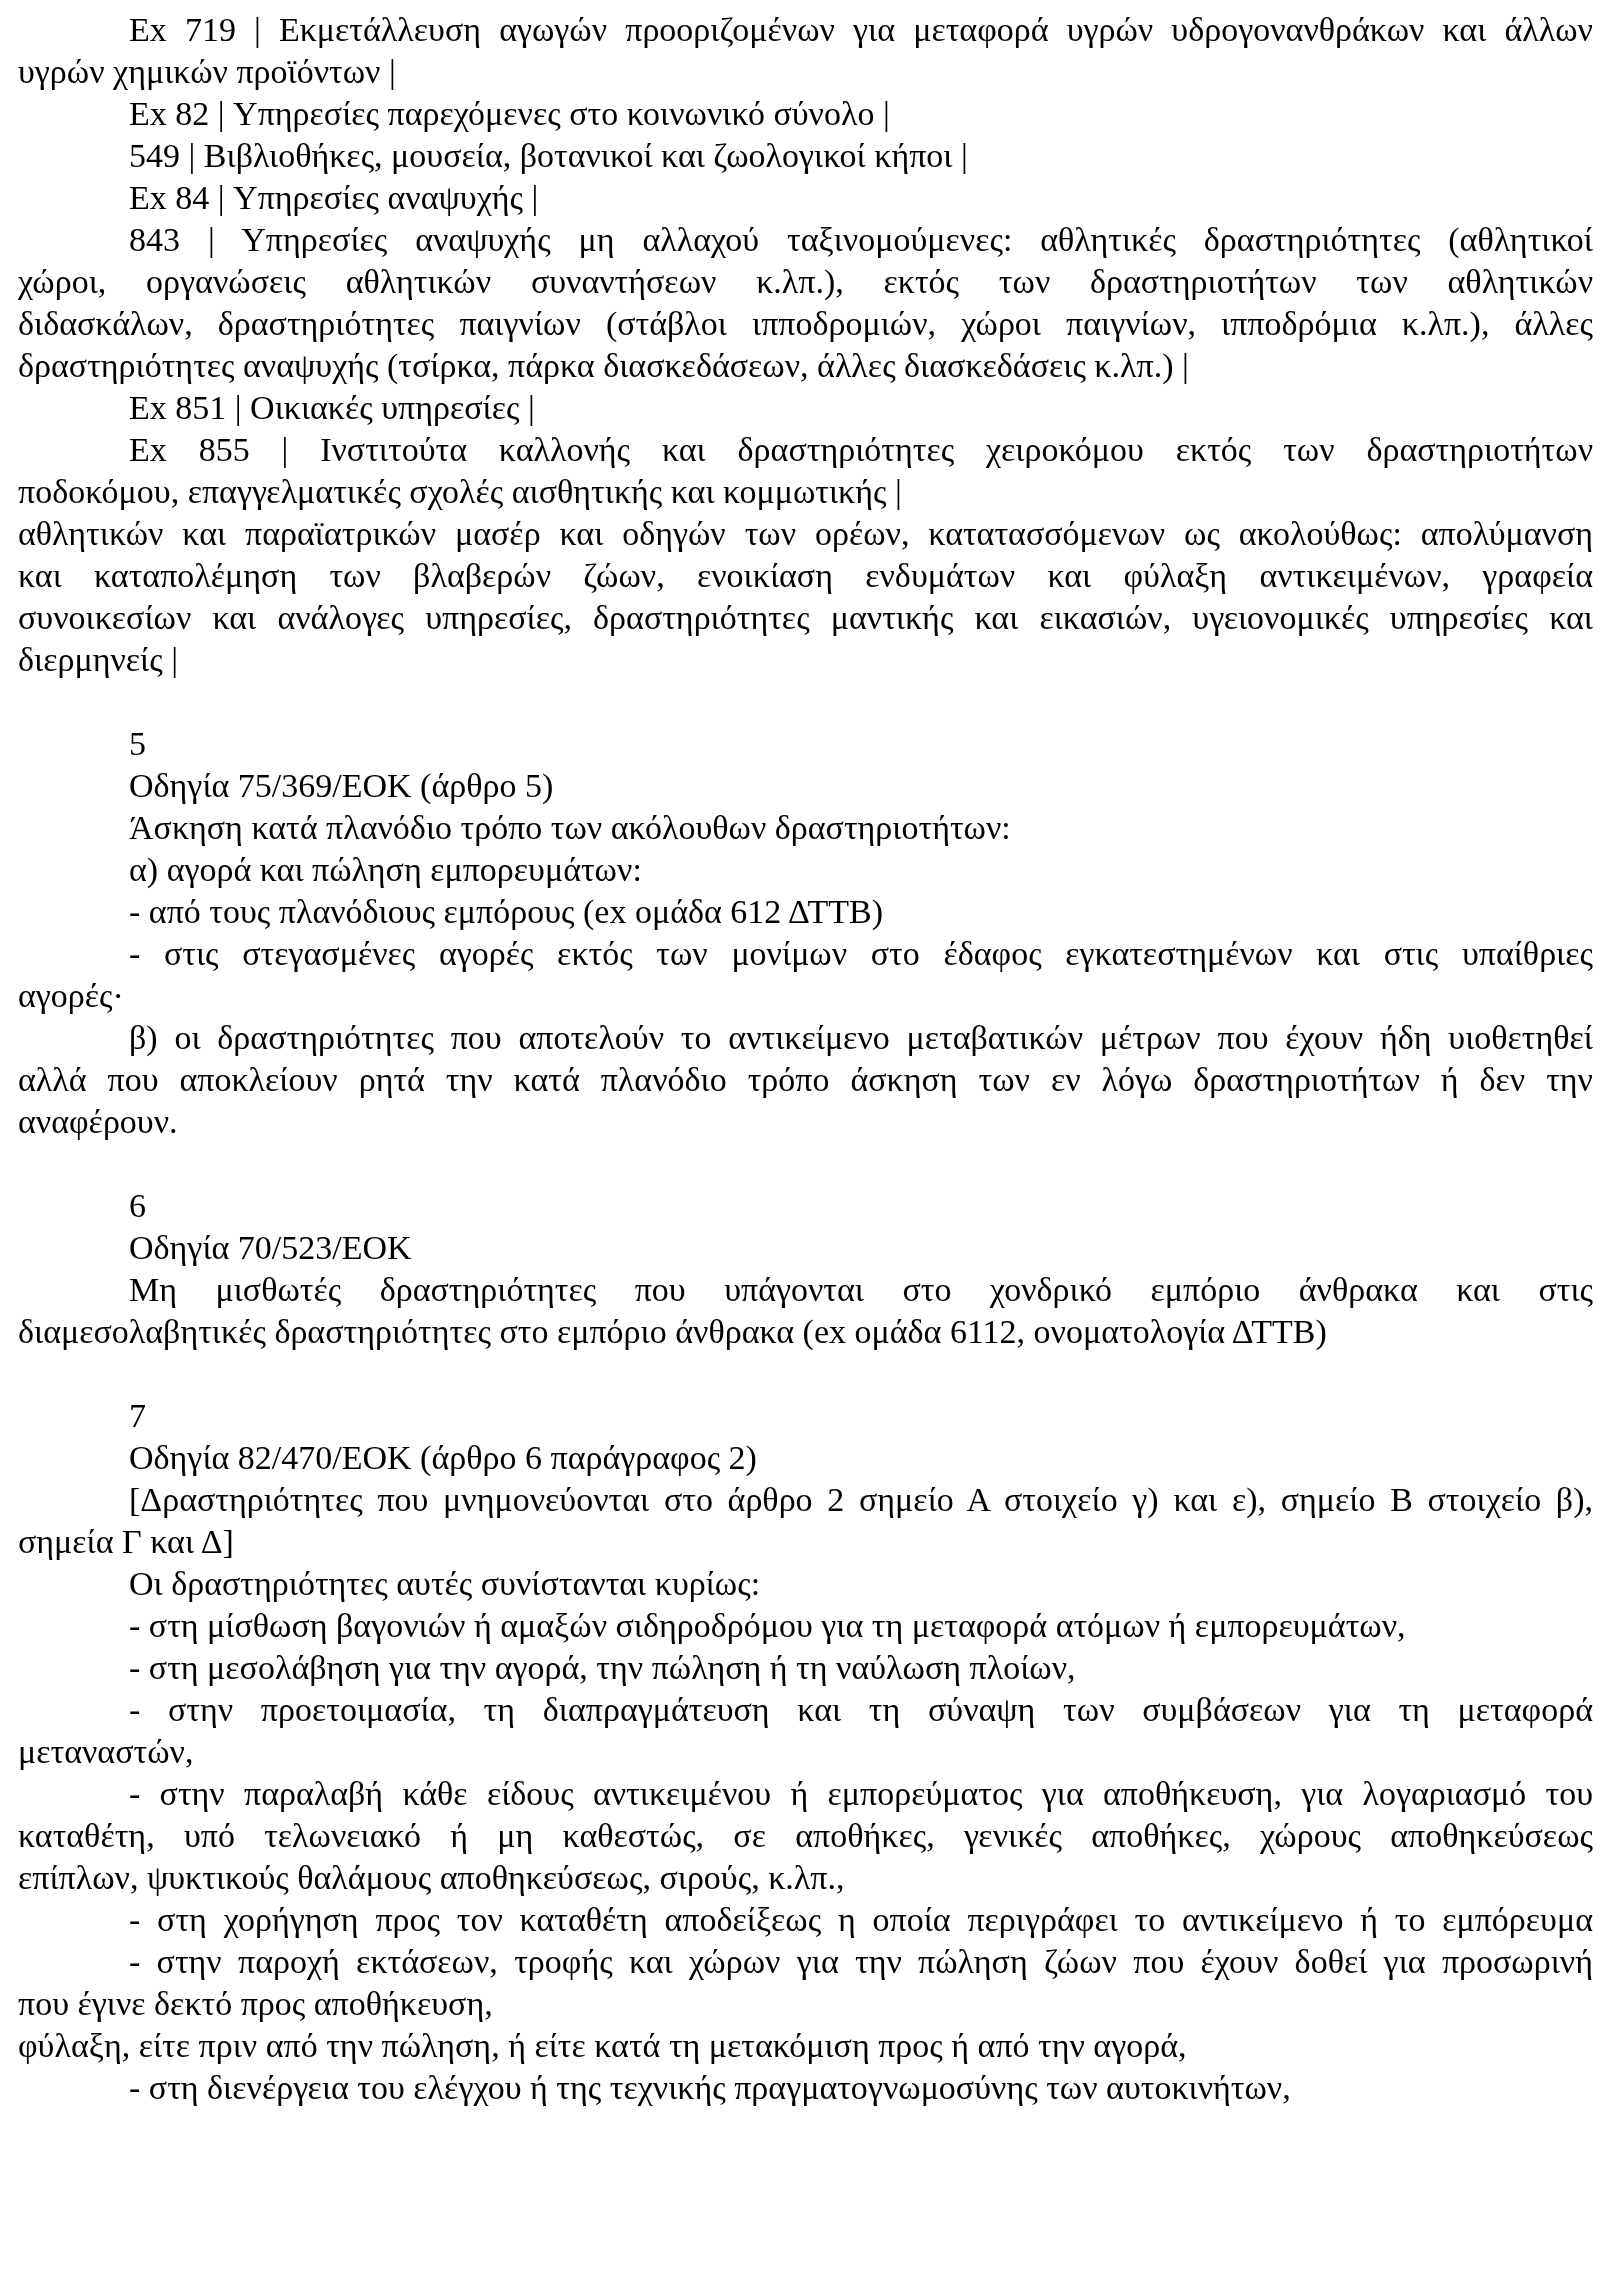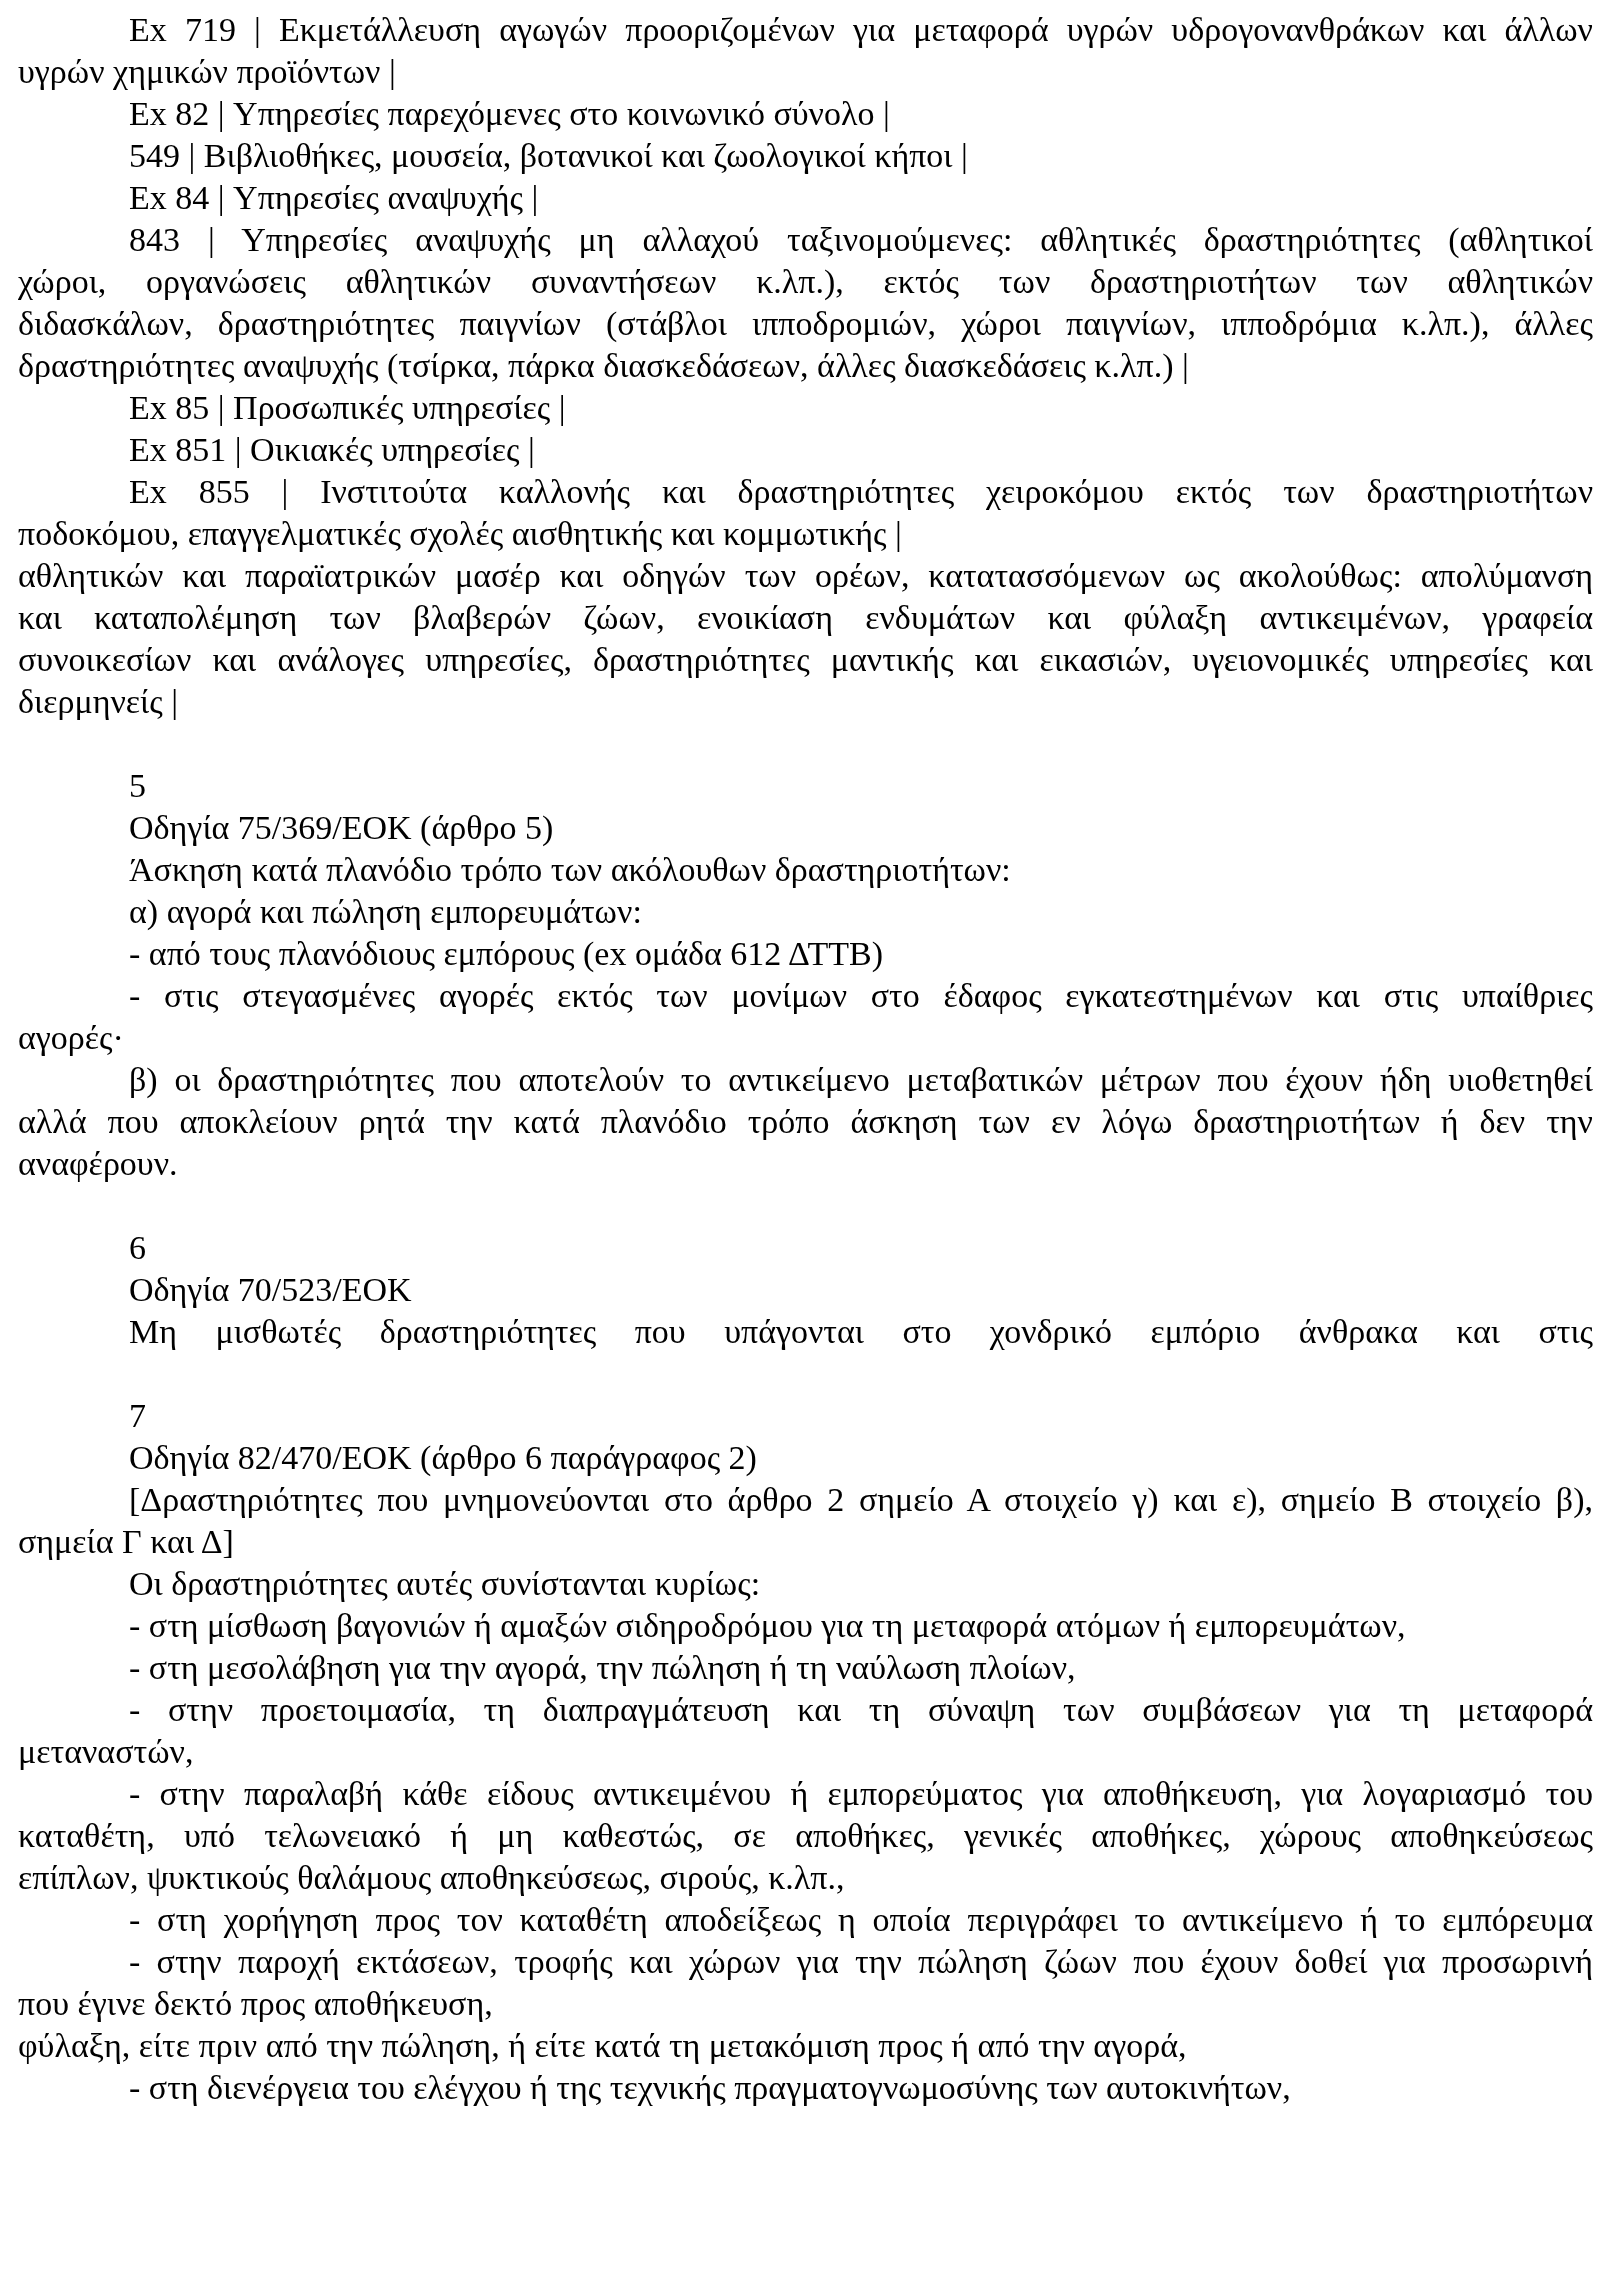--- a/index.html
+++ b/index.html
@@ -20,21 +20,20 @@
 <div class="page" id="page">
     <div class="ln ind j">Ex 719 | Εκμετάλλευση αγωγών προοριζομένων για μεταφορά υγρών υδρογονανθράκων και άλλων</div>
     <div class="ln">υγρών χημικών προϊόντων |</div>
     <div class="ln ind">Ex 82 | Υπηρεσίες παρεχόμενες στο κοινωνικό σύνολο |</div>
     <div class="ln ind">549 | Βιβλιοθήκες, μουσεία, βοτανικοί και ζωολογικοί κήποι |</div>
     <div class="ln ind">Ex 84 | Υπηρεσίες αναψυχής |</div>
     <div class="ln ind j">843 | Υπηρεσίες αναψυχής μη αλλαχού ταξινομούμενες: αθλητικές δραστηριότητες (αθλητικοί</div>
     <div class="ln j">χώροι, οργανώσεις αθλητικών συναντήσεων κ.λπ.), εκτός των δραστηριοτήτων των αθλητικών</div>
     <div class="ln j">διδασκάλων, δραστηριότητες παιγνίων (στάβλοι ιπποδρομιών, χώροι παιγνίων, ιπποδρόμια κ.λπ.), άλλες</div>
     <div class="ln">δραστηριότητες αναψυχής (τσίρκα, πάρκα διασκεδάσεων, άλλες διασκεδάσεις κ.λπ.) |</div>
-    <div class="ln ind">Ex 85 | Προσωπικές υπηρεσίες |</div>
     <div class="ln ind">Ex 851 | Οικιακές υπηρεσίες |</div>
     <div class="ln ind j">Ex 855 | Ινστιτούτα καλλονής και δραστηριότητες χειροκόμου εκτός των δραστηριοτήτων</div>
     <div class="ln">ποδοκόμου, επαγγελματικές σχολές αισθητικής και κομμωτικής |</div>
     <div class="ln j">αθλητικών και παραϊατρικών μασέρ και οδηγών των ορέων, κατατασσόμενων ως ακολούθως: απολύμανση</div>
     <div class="ln j">και καταπολέμηση των βλαβερών ζώων, ενοικίαση ενδυμάτων και φύλαξη αντικειμένων, γραφεία</div>
     <div class="ln j">συνοικεσίων και ανάλογες υπηρεσίες, δραστηριότητες μαντικής και εικασιών, υγειονομικές υπηρεσίες και</div>
     <div class="ln">διερμηνείς |</div>
     <div class="ln blank"></div>
     <div class="ln ind">5</div>
     <div class="ln ind">Οδηγία 75/369/ΕΟΚ (άρθρο 5)</div>
@@ -43,20 +42,21 @@
     <div class="ln ind">- από τους πλανόδιους εμπόρους (ex ομάδα 612 ΔΤΤΒ)</div>
     <div class="ln ind j">- στις στεγασμένες αγορές εκτός των μονίμων στο έδαφος εγκατεστημένων και στις υπαίθριες</div>
     <div class="ln">αγορές·</div>
     <div class="ln ind j">β) οι δραστηριότητες που αποτελούν το αντικείμενο μεταβατικών μέτρων που έχουν ήδη υιοθετηθεί</div>
     <div class="ln j">αλλά που αποκλείουν ρητά την κατά πλανόδιο τρόπο άσκηση των εν λόγω δραστηριοτήτων ή δεν την</div>
     <div class="ln">αναφέρουν.</div>
     <div class="ln blank"></div>
     <div class="ln ind">6</div>
     <div class="ln ind">Οδηγία 70/523/ΕΟΚ</div>
     <div class="ln ind j">Μη μισθωτές δραστηριότητες που υπάγονται στο χονδρικό εμπόριο άνθρακα και στις</div>
+    <div class="ln">διαμεσολαβητικές δραστηριότητες στο εμπόριο άνθρακα (ex ομάδα 6112, ονοματολογία ΔΤΤΒ)</div>
     <div class="ln blank"></div>
     <div class="ln ind">7</div>
     <div class="ln ind">Οδηγία 82/470/ΕΟΚ (άρθρο 6 παράγραφος 2)</div>
     <div class="ln ind j">[Δραστηριότητες που μνημονεύονται στο άρθρο 2 σημείο Α στοιχείο γ) και ε), σημείο Β στοιχείο β),</div>
     <div class="ln">σημεία Γ και Δ]</div>
     <div class="ln ind">Οι δραστηριότητες αυτές συνίστανται κυρίως:</div>
     <div class="ln ind">- στη μίσθωση βαγονιών ή αμαξών σιδηροδρόμου για τη μεταφορά ατόμων ή εμπορευμάτων,</div>
     <div class="ln ind">- στη μεσολάβηση για την αγορά, την πώληση ή τη ναύλωση πλοίων,</div>
     <div class="ln ind j">- στην προετοιμασία, τη διαπραγμάτευση και τη σύναψη των συμβάσεων για τη μεταφορά</div>
     <div class="ln">μεταναστών,</div>

